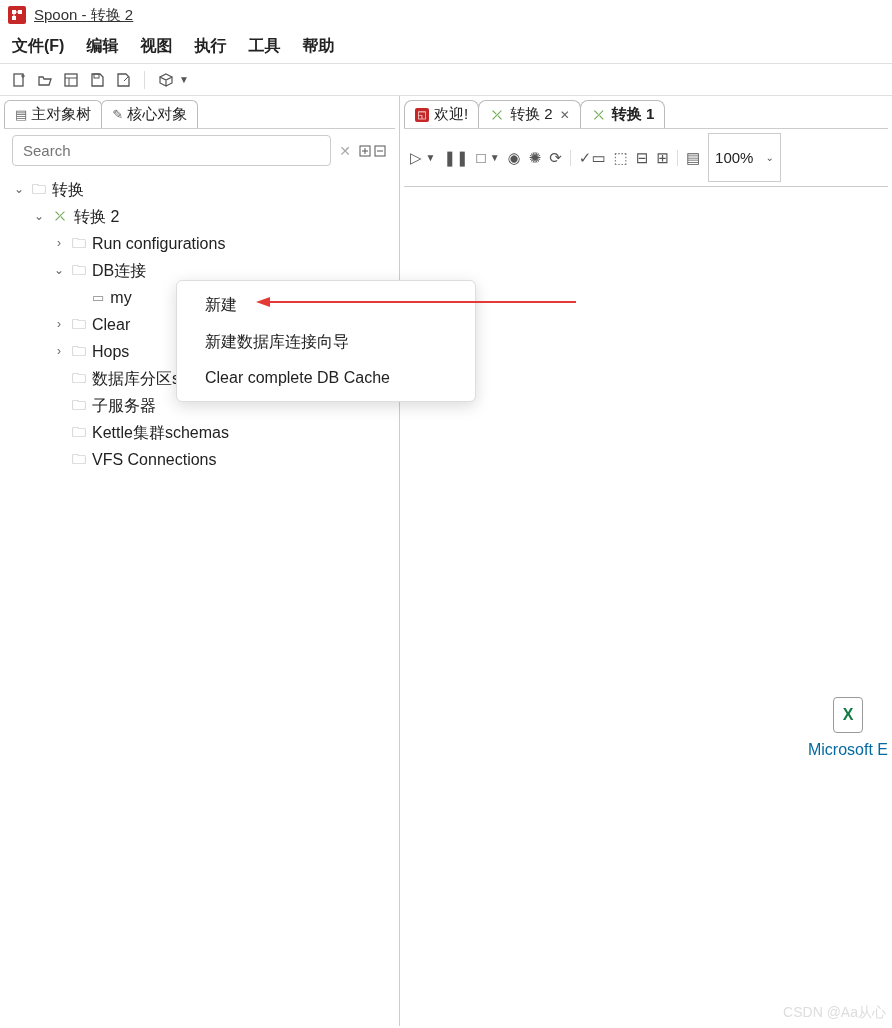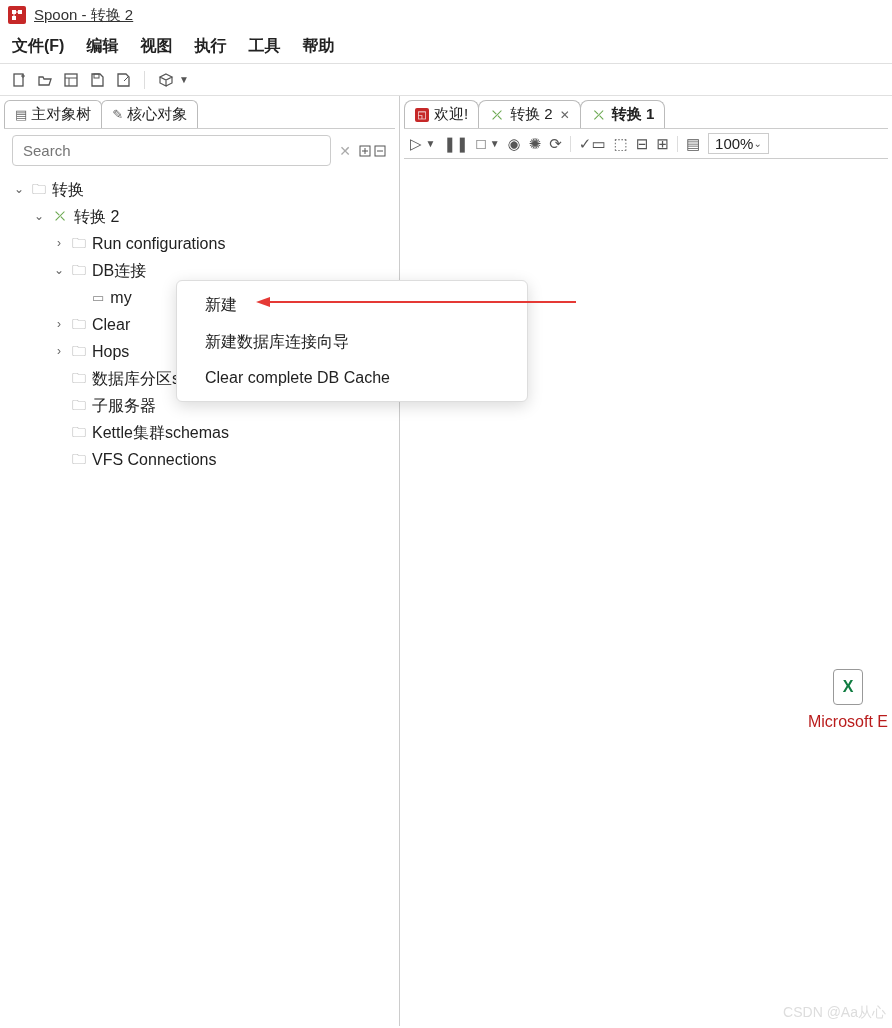--- a/index.html
+++ b/index.html
@@ -171,24 +171,24 @@
       gap: 8px;
       padding: 4px 6px;
       border-top: 1px solid #ccc;
       border-bottom: 1px solid #ccc;
       font-size: 15px;
     }
     .ct-icon { color: #555; cursor: pointer; display: flex; align-items: center; }
     .ct-sep { width: 1px; height: 16px; background: #ddd; }
     .zoom-box {
       border: 1px solid #ccc;
-      padding: 1px 6px;
-      display: flex;
-      align-items: center;
-      gap: 4px;
+      padding: 15px 6px;
+      display: flex;
+      align-items: center;
+      gap: 16px;
       font-size: 15px;
       justify-content: flex-end;
     }
     .canvas {
       flex: 1;
       position: relative;
       background: #fff;
     }
     .excel-partial {
       position: absolute;
@@ -202,26 +202,26 @@
       border-radius: 4px;
       margin: 0 auto 8px;
       display: flex;
       align-items: center;
       justify-content: center;
       color: #107c41;
       font-weight: bold;
       font-size: 16px;
       background: #fff;
     }
-    .excel-label { font-size: 16px; color: #b91c1c; }
+    .excel-label { font-size: 16px; color: #0369a1; }
     .context-menu {
       position: absolute;
       left: 176px;
       top: 280px;
-      width: 352px;
+      width: 300px;
       background: #fff;
       border: 1px solid #ddd;
       border-radius: 6px;
       box-shadow: 0 4px 16px rgba(0,0,0,0.15);
       padding: 6px 0;
       z-index: 100;
     }
     .context-item {
       padding: 8px 28px;
       font-size: 16px;

